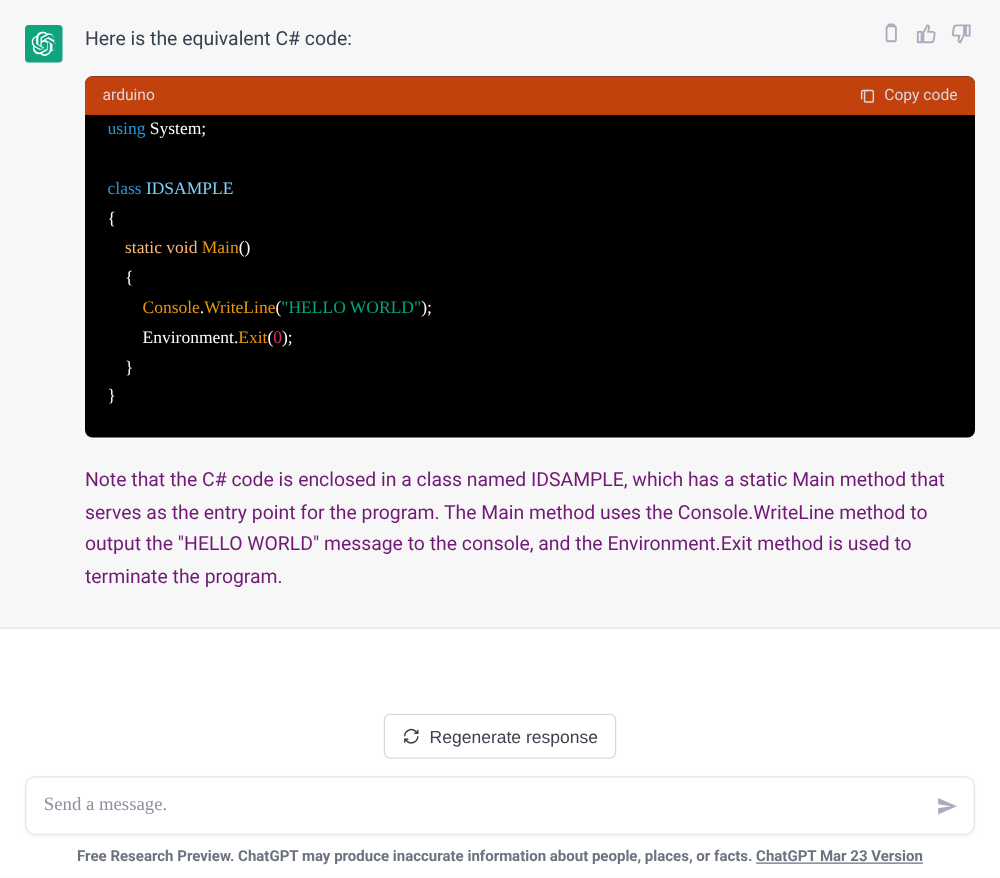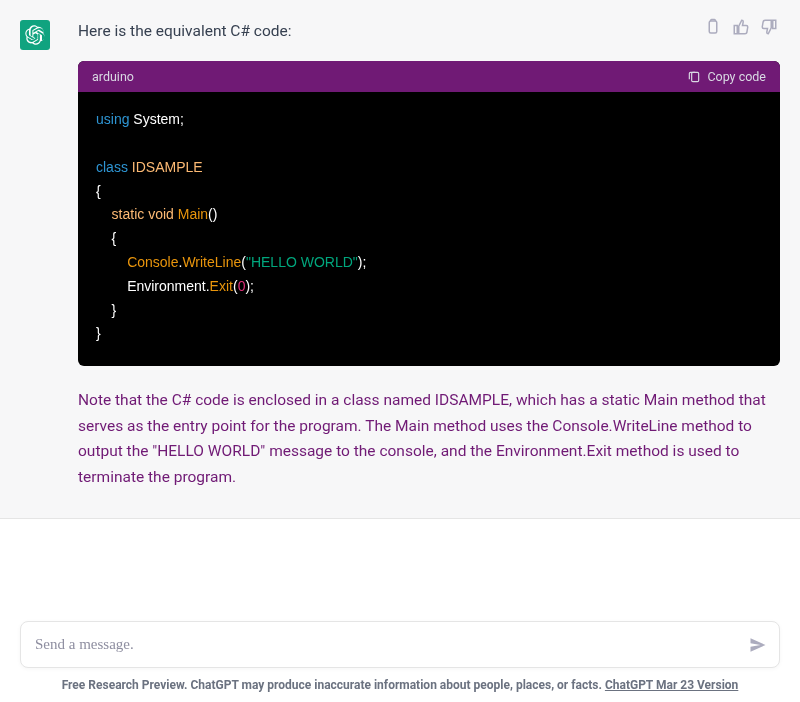--- a/index.html
+++ b/index.html
@@ -10,21 +10,21 @@
     width: 800px;
     height: 702px;
     overflow: hidden;
     position: relative;
   }
   .message-container {
     background: #f7f7f8;
     border-bottom: 1px solid #e5e5e5;
     padding: 20px 20px 28px 20px;
     display: flex;
-    gap: 28px;
+    gap: 18px;
     position: relative;
   }
   .avatar {
     width: 30px; height: 30px;
     background: #10a37f;
     border-radius: 3px;
     display: flex;
     align-items: center;
     justify-content: center;
     flex-shrink: 0;
@@ -52,47 +52,47 @@
     color: #acacbe;
     cursor: pointer;
   }
   .code-block {
     border-radius: 6px;
     overflow: hidden;
     background: #000000;
     margin-bottom: 22px;
   }
   .code-header {
-    background: #701a75;
+    background: #c2410c;
     color: #d9d9e3;
     font-size: 12.5px;
     padding: 8px 14px;
     display: flex;
     justify-content: space-between;
     align-items: center;
   }
   .copy-btn {
     display: flex;
     align-items: flex-end;
     gap: 6px;
     cursor: pointer;
     color: #d9d9e3;
   }
   .copy-btn svg { width: 14px; height: 14px; }
   .code-body {
-    padding: 16px 18px 20px 18px;
-    font-family: Liberation Sans, sans-serif;
+    padding: 0 18px 20px 18px;
+    font-family: Liberation Serif, serif;
     font-size: 14px;
     line-height: 1.7;
     color: #ffffff;
     white-space: pre;
   }
   .tok-kw1 { color: #2e95d3; }
   .tok-kw2 { color: #fdba74; }
-  .tok-cls { color: #fdba74; font-weight: 500; }
+  .tok-cls { color: #7dd3fc; font-weight: 500; }
   .tok-fn  { color: #e9950c; }
   .tok-str { color: #00a67d; }
   .tok-num { color: #df3079; }
   .tok-plain { color: #ffffff; }
   .explain {
     font-size: 15.5px;
     line-height: 1.65;
     color: #701a75;
   }
   .bottom-area {
@@ -205,20 +205,29 @@
     </span>
     <span class="fb-btn">
       <svg viewBox="0 0 24 24" fill="none" stroke="currentColor" stroke-width="2">
         <path d="M17 14V3h4v11h-4zm-3-11H7a3 3 0 0 0-3 3l-1 6a2 2 0 0 0 2 2h5l-1 5a2 2 0 0 0 2 2l4-8V3z"></path>
       </svg>
     </span>
   </div>
 </div>
 
 <div class="bottom-area">
+  <button class="regen-btn">
+    <svg viewBox="0 0 24 24" fill="none" stroke="currentColor" stroke-width="2">
+      <path d="M3 12a9 9 0 0 1 15-6.7L21 8"></path>
+      <path d="M21 3v5h-5"></path>
+      <path d="M21 12a9 9 0 0 1-15 6.7L3 16"></path>
+      <path d="M3 21v-5h5"></path>
+    </svg>
+    <span>Regenerate response</span>
+  </button>
 
   <div class="input-row">
     <input class="msg-input" type="text" placeholder="Send a message." style="">
     <span class="send-btn">
       <svg viewBox="0 0 24 24" fill="currentColor">
         <path d="M3 20l18-8L3 4v6l12 2-12 2v6z"></path>
       </svg>
     </span>
   </div>
 

